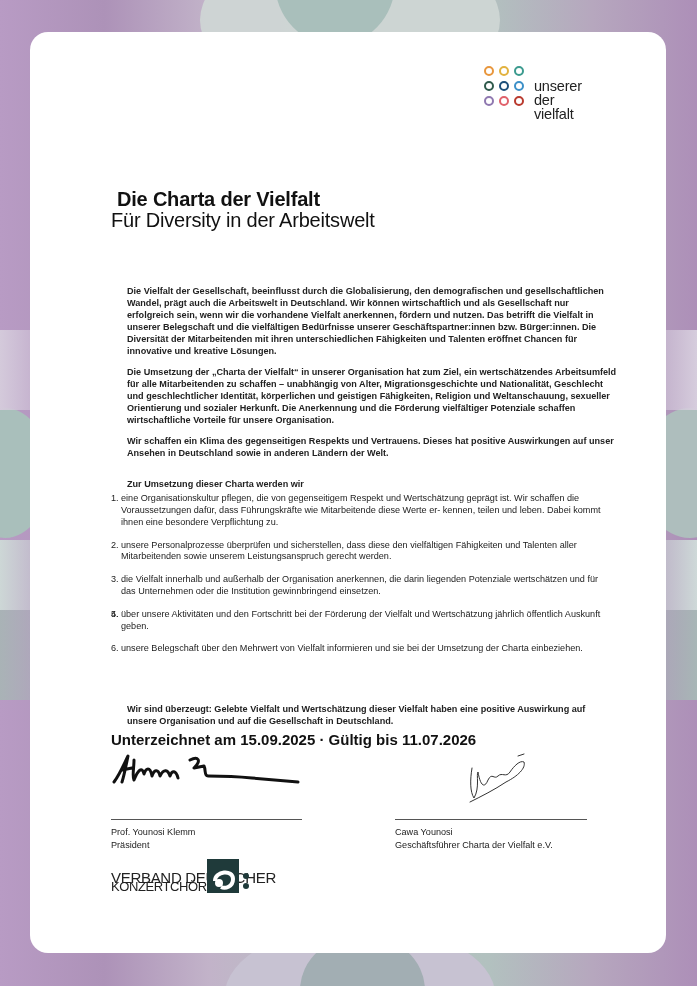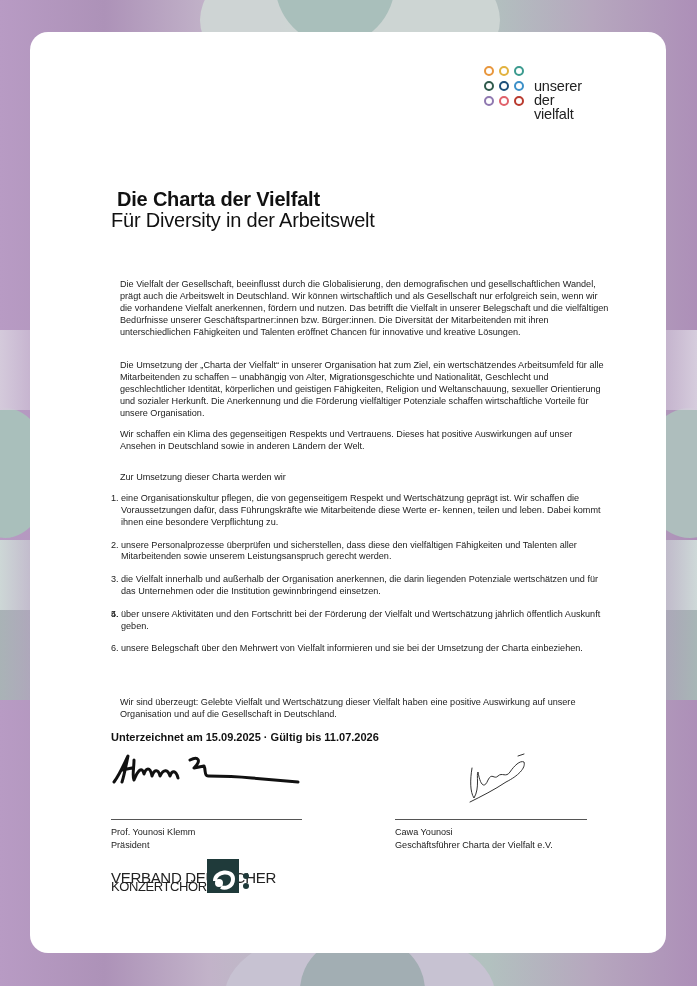--- a/index.html
+++ b/index.html
@@ -19,27 +19,27 @@
 
   .logo { position: absolute; left: 484px; top: 66px; display: flex; align-items: center; }
   .dots { display: grid; grid-template-columns: repeat(3, 10px); grid-gap: 5px 5px; }
   .dot { width: 10px; height: 10px; box-sizing: border-box; border-radius: 50%; border: 2.6px solid #000; }
   .logo-text { position: absolute; left: 50px; top: 13px; font-size: 14.5px; line-height: 14px; color: #222; font-weight: 500; letter-spacing: -0.2px; }
 
   .title { position: absolute; left: 117px; top: 172px; font-size: 20px; font-weight: bold; color: #111; letter-spacing: -0.2px; margin-top: 16px; }
   .subtitle { position: absolute; left: 111px; top: 209px; font-size: 20px; color: #111; letter-spacing: -0.2px; }
 
   .body-text { position: absolute; left: 111px; width: 490px; font-size: 9.1px; line-height: 11.9px; color: #222; }
-  .p { margin: 9px; }
+  .p { margin: 16px; font-weight: bold; }
 
   .list { position: absolute; left: 111px; top: 493px; width: 495px; font-size: 9.1px; line-height: 11.9px; color: #222; margin: 0; padding: 0; list-style: none; }
   .list li { position: relative; padding-left: 10px; margin-bottom: 10.8px; }
   .list li .num { position: absolute; left: 0; top: 0; }
 
-  .signed { position: absolute; left: 111px; top: 731px; font-size: 11px; font-weight: bold; color: #111; }
+  .signed { position: absolute; left: 111px; top: 731px; font-size: 15px; font-weight: bold; color: #111; }
 
   .sig-line { position: absolute; height: 1px; background: #555; top: 819px; }
   .sig-name { position: absolute; font-size: 9.1px; color: #222; line-height: 13px; }
 
   .vdk { position: absolute; left: 111px; top: 859px; }
   .vdk-text1 { position: absolute; left: 0; top: 10px; font-size: 15px; color: #222; white-space: nowrap; letter-spacing: -0.3px; }
   .vdk-text2 { position: absolute; left: 0; top: 20px; font-size: 13px; font-weight: normal; color: #222; white-space: nowrap; letter-spacing: -0.4px; }
 </style>
 </head>
 <body>

